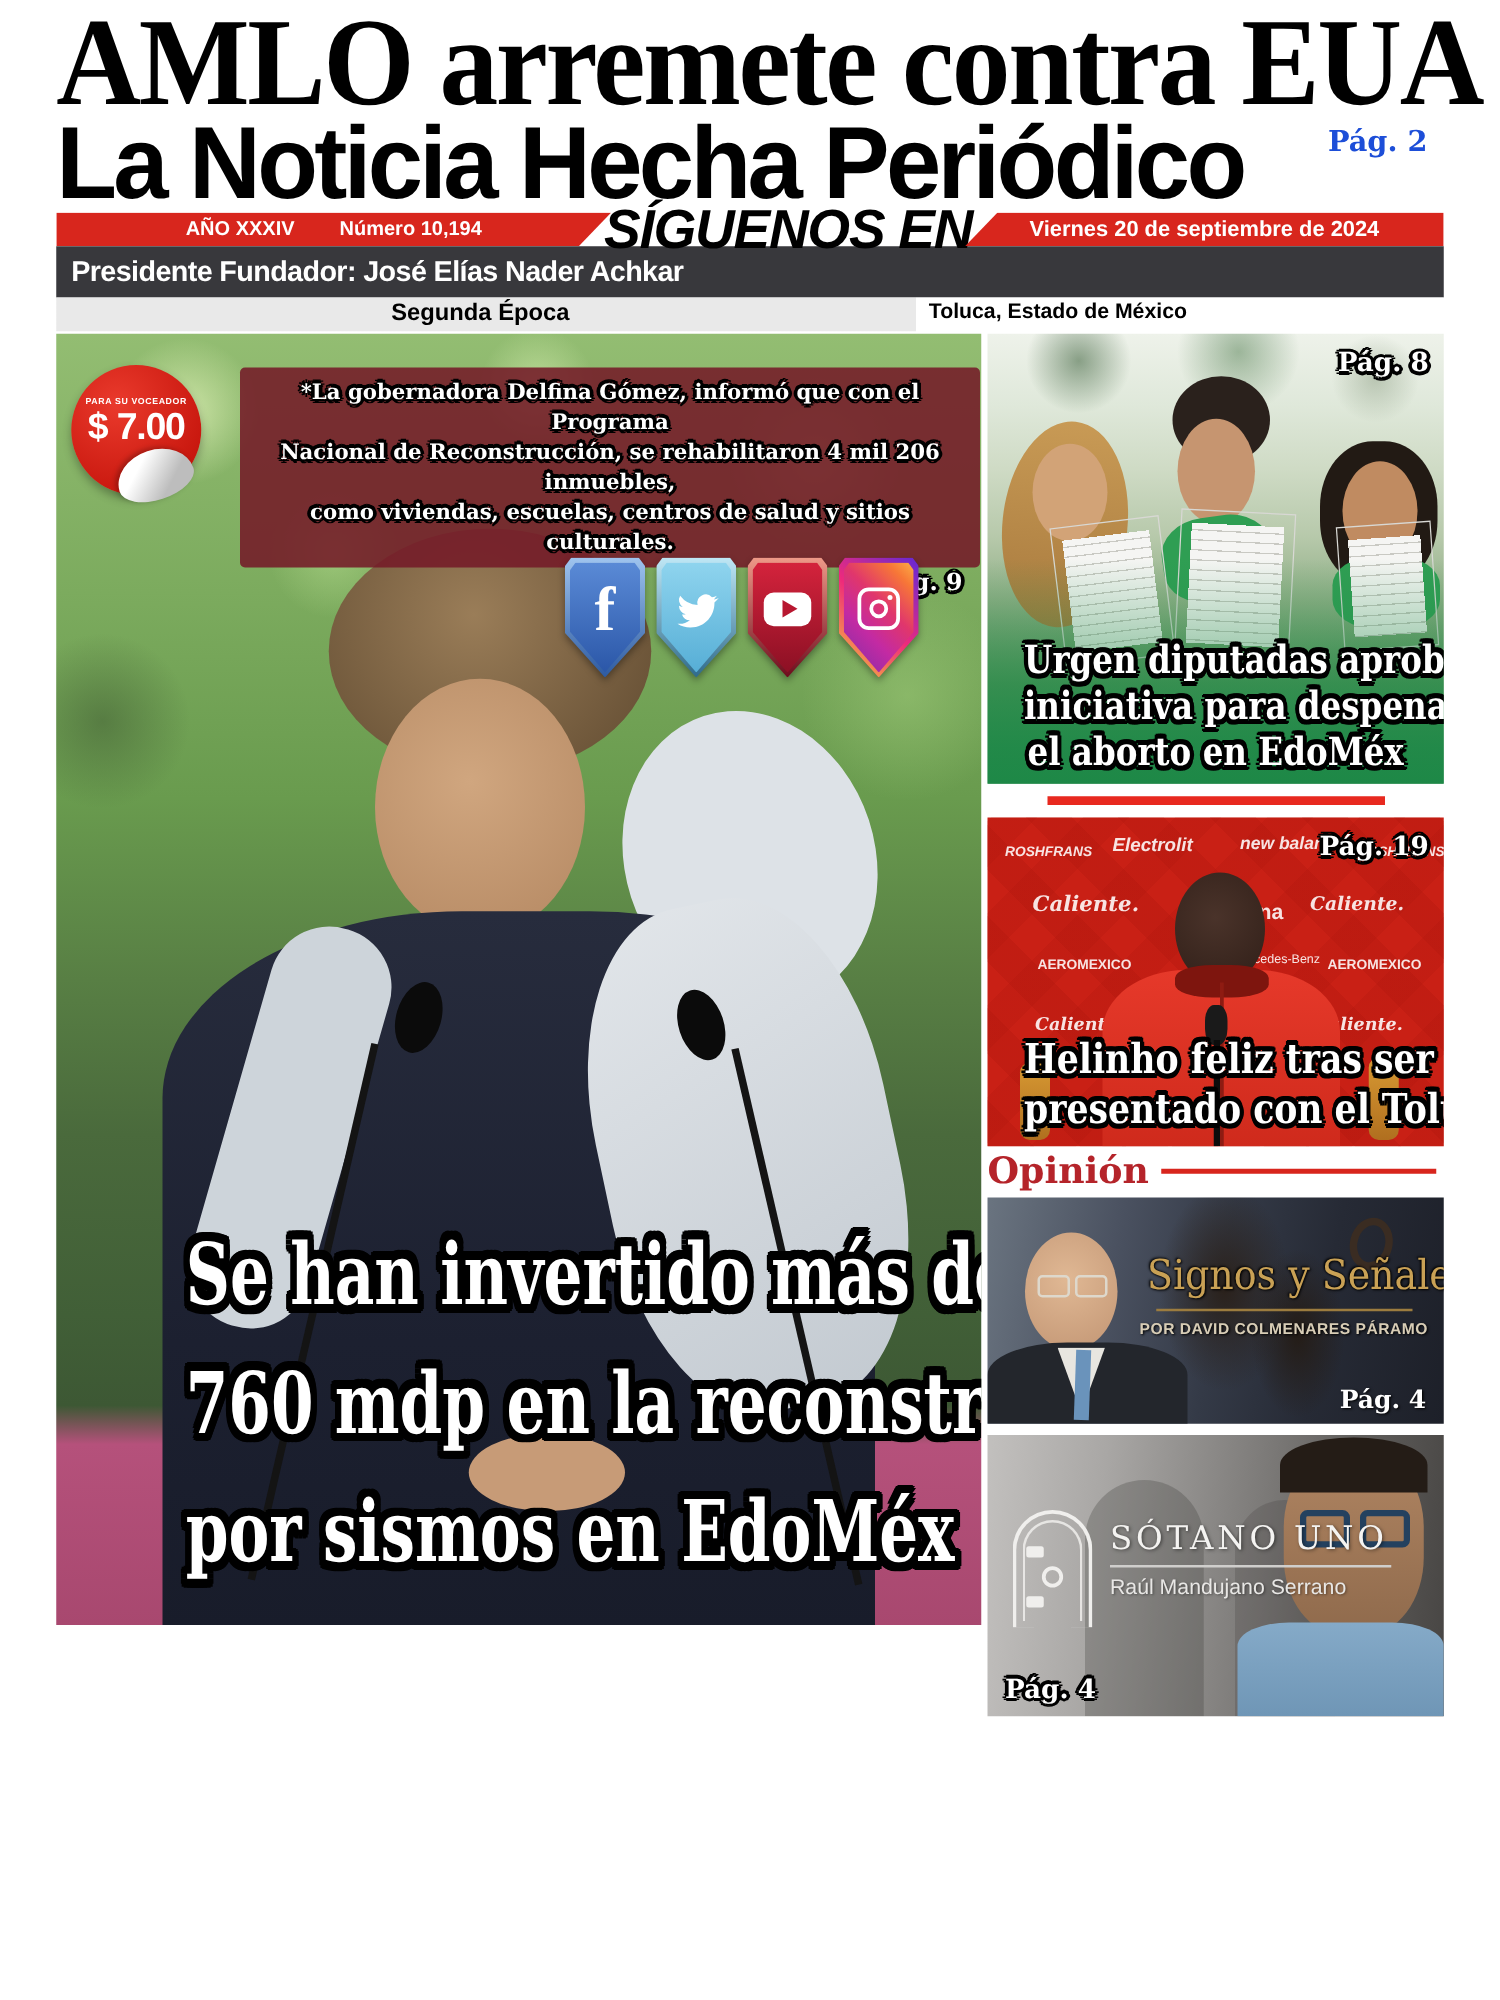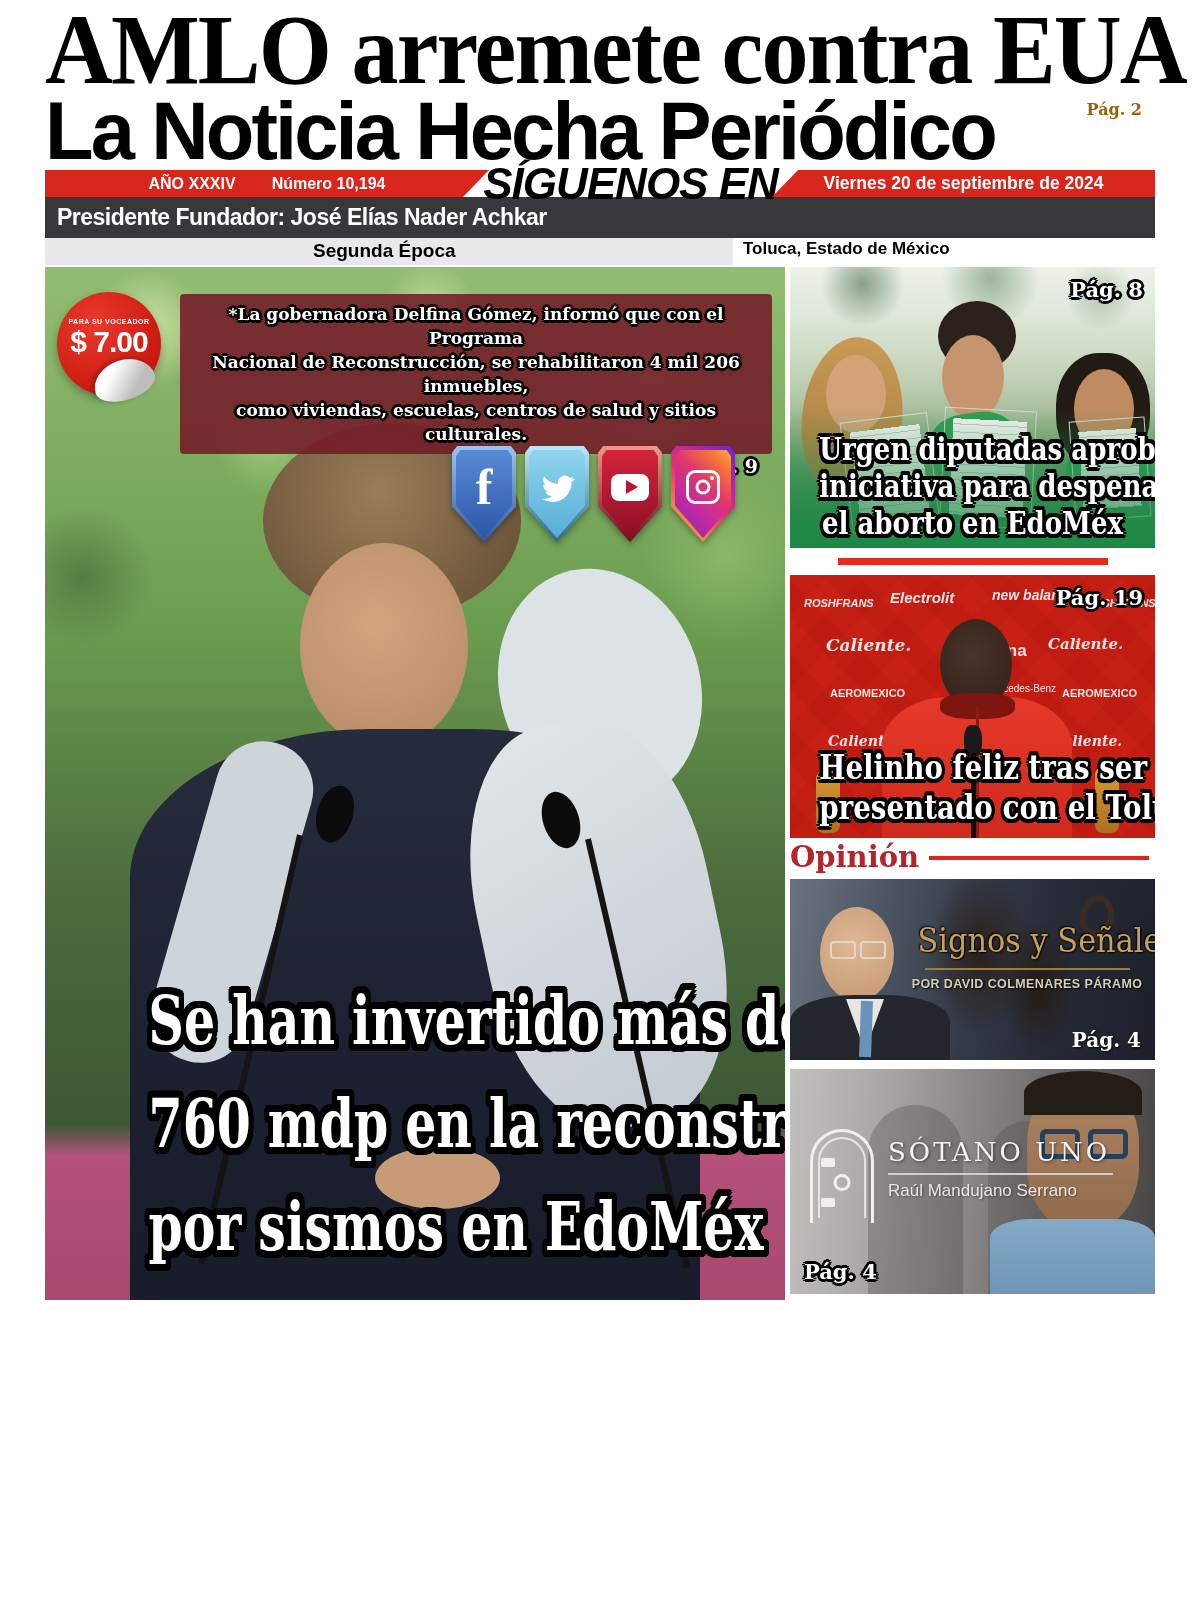--- a/index.html
+++ b/index.html
@@ -4,21 +4,21 @@
 <style>
   * { margin:0; padding:0; box-sizing:border-box; }
   body { background:#888; font-family:"Liberation Sans", sans-serif; }
   .page { width:1200px; height:1600px; background:#fff; position:relative; overflow:hidden; margin:0 auto; }
 
   
   .masthead { position:relative; padding:4px 45px 0 45px; }
   .top-headline { font-family:"Liberation Serif", serif; font-weight:bold; font-size:100px; line-height:92px;
     color:#000; white-space:nowrap; transform:scaleX(.94); transform-origin:left center; letter-spacing:-2px; }
   .top-page { position:absolute; top:100px; right:58px; font-family:"DejaVu Serif", serif; font-weight:bold;
-    font-size:16px; color:#a16207; }
+    font-size:23px; color:#1d4ed8; }
   .tagline { font-family:"Liberation Sans", sans-serif; font-weight:bold; font-size:82px; line-height:66px;
     color:#000; letter-spacing:-3px; white-space:nowrap; margin-top:2px; transform:scaleX(.97); transform-origin:left center;}
 
   
   .logo { position:relative; height:246px; margin-top:4px; }
   .logo-redbar { position:absolute; left:0; right:0; top:8px; height:40px; background:#e8291f;
     clip-path:polygon(0 0,100% 0,calc(100% - 20px) 100%,0 100%); z-index:1; }
   .logo-blackbar { position:absolute; left:0; right:4px; bottom:0; height:36px; background:#0a0a0a;
     clip-path:polygon(0 0,calc(100% - 12px) 0,100% 100%,0 100%); z-index:1; }
   .logo-letters { position:absolute; left:0; top:-28px; z-index:2; white-space:nowrap;
@@ -76,21 +76,21 @@
   .main-photo { width:740px; height:1033px; position:relative; overflow:hidden;
     background:
       radial-gradient(circle 90px at 14% 6%, rgba(225,242,185,.75), transparent 65%),
       radial-gradient(circle 70px at 52% 4%, rgba(214,238,176,.6), transparent 65%),
       radial-gradient(circle 105px at 82% 10%, rgba(196,228,156,.55), transparent 65%),
       radial-gradient(circle 80px at 30% 17%, rgba(186,224,146,.5), transparent 65%),
       radial-gradient(circle 130px at 92% 28%, rgba(166,208,126,.45), transparent 65%),
       radial-gradient(circle 100px at 5% 30%, rgba(70,100,55,.6), transparent 70%),
       linear-gradient(180deg,#93bd72 0%,#7cab5e 20%,#699b4e 36%,#587f44 50%,#4a6a3c 62%,#415f37 76%,#3d5834 83%,#b5517b 86%,#a8486f 100%); }
   .shape { position:absolute; }
-  .caption-wrap { position:absolute; left:135px; top:27px; width:592px; z-index:5; }
+  .caption-wrap { position:absolute; left:147px; top:27px; width:592px; z-index:5; }
   .caption-box { background:rgba(116,26,40,.88); border-radius:4px; padding:8px 12px; text-align:center;
     font-family:"DejaVu Serif",serif; font-weight:bold; font-size:17px; line-height:24px; color:#fff; }
   .caption-page { text-align:right; padding-right:14px; margin-top:1px; font-family:"DejaVu Serif",serif;
     font-weight:bold; font-size:19px; color:#fff; }
   .price-badge { position:absolute; left:12px; top:25px; width:104px; height:104px; border-radius:50%;
     background:radial-gradient(circle at 35% 30%, #ea3a2c, #c8170e 75%); z-index:5; text-align:center; color:#fff;
     box-shadow:0 4px 8px rgba(0,0,0,.3); }
   .price-badge::after { content:""; position:absolute; right:6px; bottom:-4px; width:62px; height:40px;
     background:linear-gradient(135deg,#ffffff 30%,#bdbdbd 70%); border-radius:50% 50% 50% 50%/60% 60% 40% 40%;
     transform:rotate(-18deg); box-shadow:-2px -2px 4px rgba(0,0,0,.25); }
@@ -107,21 +107,21 @@
 
   
   .sidebar { width:365px; }
   .side-card { position:relative; overflow:hidden; }
   .page-tag { position:absolute; top:10px; right:12px; z-index:6; font-family:"DejaVu Serif",serif; font-weight:bold;
     font-size:21px; color:#fff; }
   .side-headline { position:absolute; left:0; right:0; bottom:6px; z-index:6; text-align:center;
     font-family:"DejaVu Serif",serif; font-weight:bold; font-size:31px; color:#fff; }
   .side-headline .hl-line { display:block; line-height:37px; transform:scaleX(.84); white-space:nowrap; }
 
-  .story1 { height:281px;
+  .story1 { height:360px;
     background:
       radial-gradient(circle 60px at 20% 6%, rgba(40,80,40,.5), transparent 70%),
       radial-gradient(circle 70px at 55% 4%, rgba(60,110,60,.45), transparent 70%),
       radial-gradient(circle 50px at 85% 10%, rgba(120,140,110,.4), transparent 70%),
       linear-gradient(180deg,#eef2ea 0%,#dfe8da 16%,#cfdbc5 30%,#b7c9ab 45%,#8fae85 60%,#4e9157 78%,#2f8a4e 92%,#27884a 100%); }
   .story1-overlay { position:absolute; inset:0; background:linear-gradient(180deg,transparent 50%,rgba(34,140,74,.55) 78%,rgba(28,136,70,.85) 100%); z-index:4; }
   .paper { background:#f5f5f3; border:1px solid #d8d8d4; z-index:3;
     background-image:repeating-linear-gradient(180deg, transparent 0 7px, #c9c9c3 7px 8px); background-clip:content-box; padding:10px 8px; }
 
   .red-divider { width:270px; height:7px; background:#e8291f; margin:10px auto 10px auto; }

